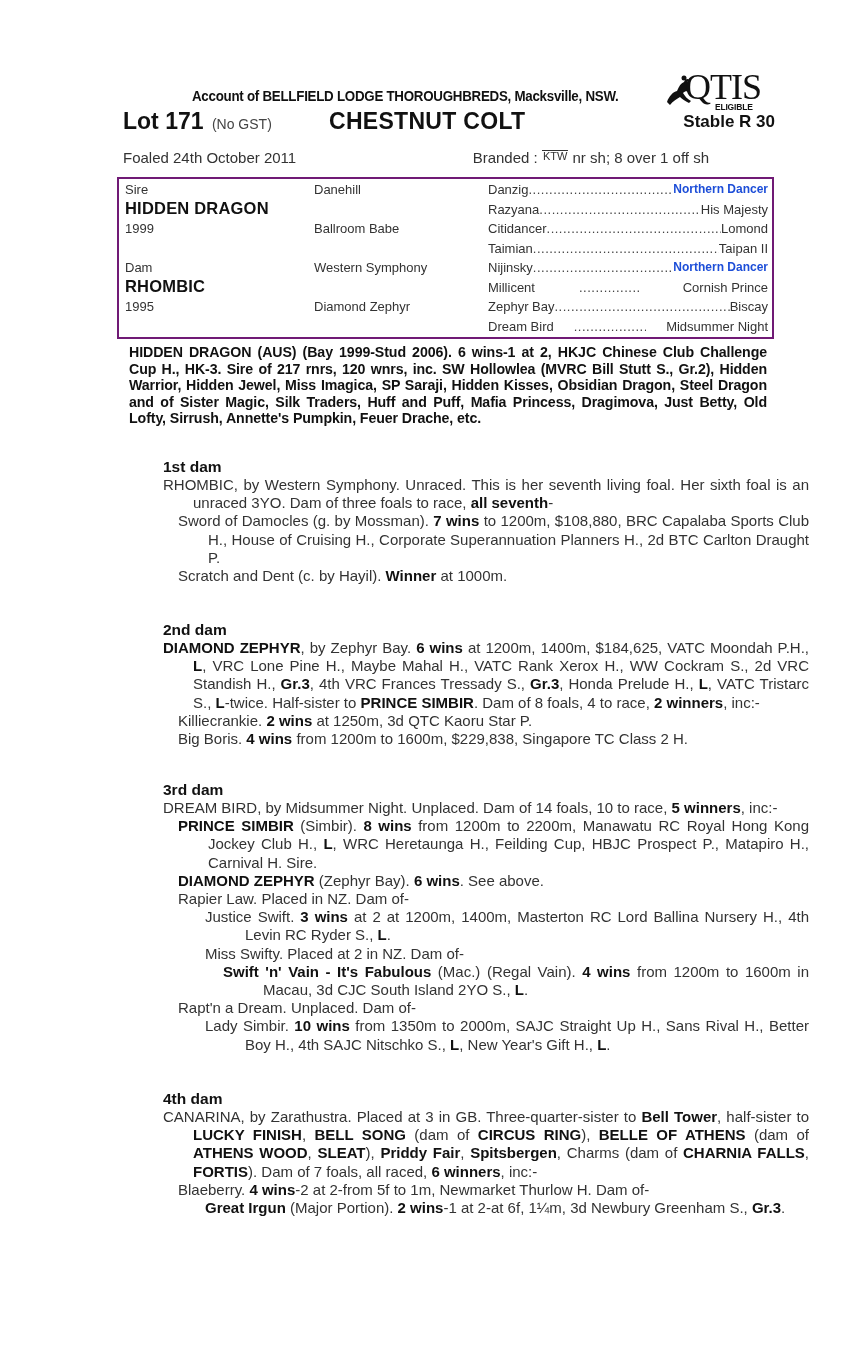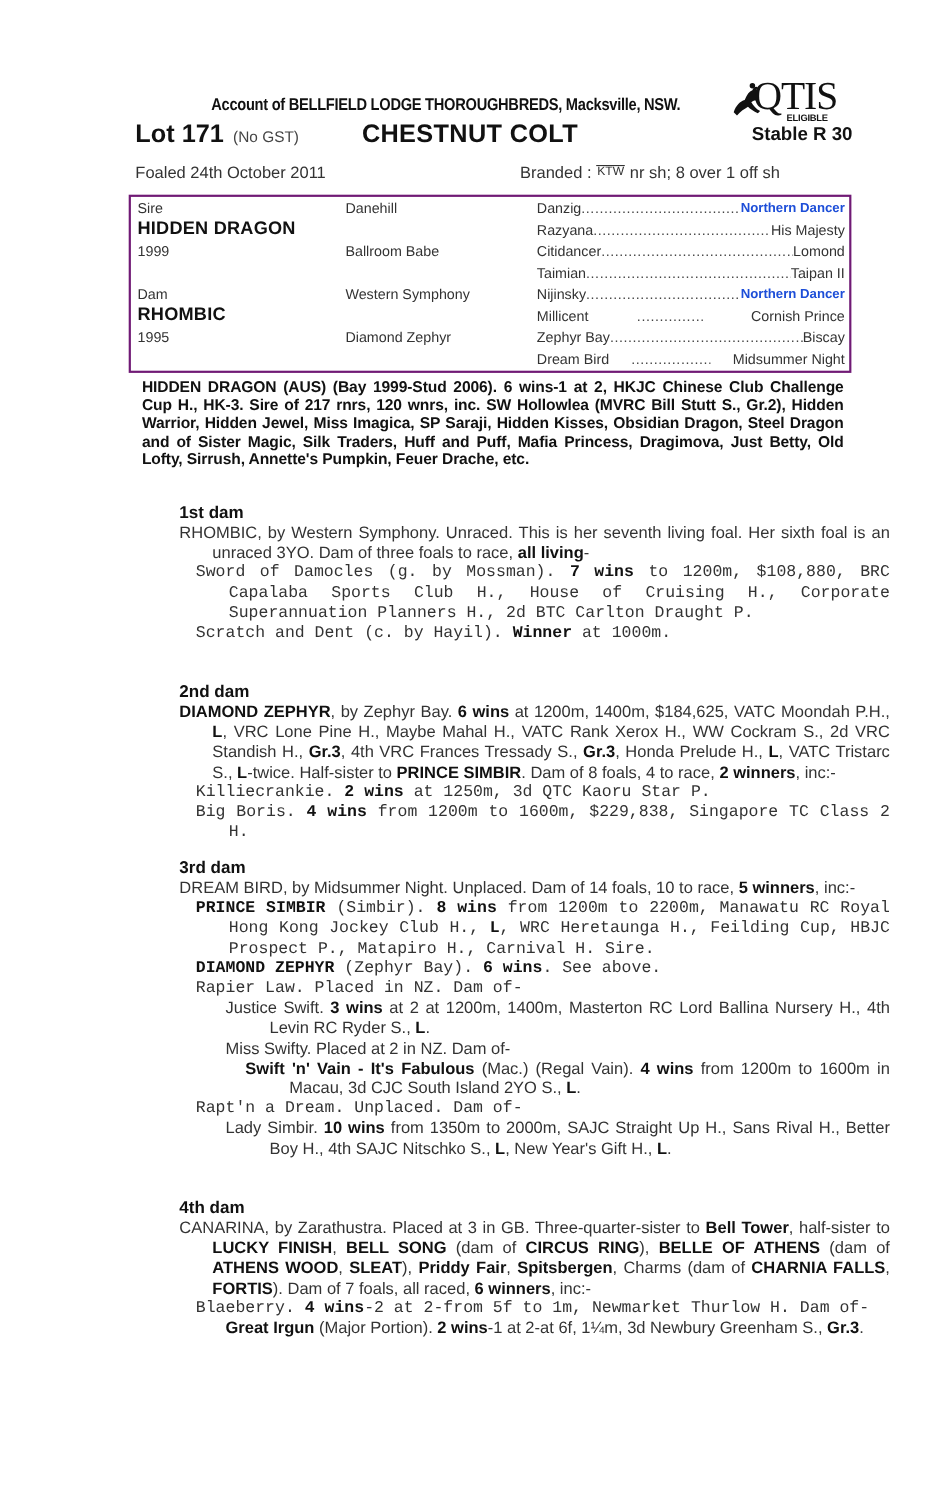--- a/index.html
+++ b/index.html
@@ -35,21 +35,21 @@
   .ped3 .s.b { font-weight:bold; color:#1d4ed8; font-size:12px; }
 
   .sireblurb { position:absolute; left:124px; top:344px; width:638px; font-size:14.2px; font-weight:bold;
                line-height:16.5px; text-align:justify; color:#111; letter-spacing:-0.1px; }
 
   .section { position:absolute; left:118px; width:646px;margin-left:40px; }
   .sec-h { font-size:15.5px; font-weight:bold; color:#111; line-height:18px; }
   .p { font-size:15px; color:#333; line-height:18.2px; text-align:justify; }
   .p b { color:#111; font-weight:bold; }
   .l0 { padding-left:30px; text-indent:-30px; }
-  .l1 { padding-left:45px; text-indent:-30px;font-family:Liberation Mono, monospace; }
+  .l1 { padding-left:45px; text-indent:-30px; }
   .l2 { padding-left:82px; text-indent:-40px; }
   .l3 { padding-left:100px; text-indent:-40px; }
 </style>
 </head>
 <body>
 
 <div class="page">
 
   <div class="account">Account of BELLFIELD LODGE THOROUGHBREDS, Macksville, NSW.</div>
 
@@ -130,21 +130,21 @@
         <span class="n">Dream Bird</span>
         <span class="dots"></span>
         <span class="s">Midsummer Night</span>
       </div>
   </div>
 
   <div class="sireblurb">HIDDEN DRAGON (AUS) (Bay 1999-Stud 2006). 6 wins-1 at 2, HKJC Chinese Club Challenge Cup H., HK-3. Sire of 217 rnrs, 120 wnrs, inc. SW Hollowlea (MVRC Bill Stutt S., Gr.2), Hidden Warrior, Hidden Jewel, Miss Imagica, SP Saraji, Hidden Kisses, Obsidian Dragon, Steel Dragon and of Sister Magic, Silk Traders, Huff and Puff, Mafia Princess, Dragimova, Just Betty, Old Lofty, Sirrush, Annette's Pumpkin, Feuer Drache, etc.</div>
 
   <div class="section" style="top:458px;">
       <div class="sec-h">1st dam</div>
-      <div class="p l0"><span>RHOMBIC, by Western Symphony. Unraced. This is her seventh living foal. Her sixth foal is an unraced 3YO. Dam of three foals to race, </span><b>all living</b><span>-</span></div>
+      <div class="p l0"><span>RHOMBIC, by Western Symphony. Unraced. This is her seventh living foal. Her sixth foal is an unraced 3YO. Dam of three foals to race, </span><b>all seventh</b><span>-</span></div>
       <div class="p l1"><span>Sword of Damocles (g. by Mossman). </span><b>7 wins</b><span> to 1200m, $108,880, BRC Capalaba Sports Club H., House of Cruising H., Corporate Superannuation Planners H., 2d BTC Carlton Draught P.</span></div>
       <div class="p l1"><span>Scratch and Dent (c. by Hayil). </span><b>Winner</b><span> at 1000m.</span></div>
     </div>
   <div class="section" style="top:621px;">
       <div class="sec-h">2nd dam</div>
       <div class="p l0"><b>DIAMOND ZEPHYR</b><span>, by Zephyr Bay. </span><b>6 wins</b><span> at 1200m, 1400m, $184,625, VATC Moondah P.H., </span><b>L</b><span>, VRC Lone Pine H., Maybe Mahal H., VATC Rank Xerox H., WW Cockram S., 2d VRC Standish H., </span><b>Gr.3</b><span>, 4th VRC Frances Tressady S., </span><b>Gr.3</b><span>, Honda Prelude H., </span><b>L</b><span>, VATC Tristarc S., </span><b>L</b><span>-twice. Half-sister to </span><b>PRINCE SIMBIR</b><span>. Dam of 8 foals, 4 to race, </span><b>2 winners</b><span>, inc:-</span></div>
       <div class="p l1"><span>Killiecrankie. </span><b>2 wins</b><span> at 1250m, 3d QTC Kaoru Star P.</span></div>
       <div class="p l1"><span>Big Boris. </span><b>4 wins</b><span> from 1200m to 1600m, $229,838, Singapore TC Class 2 H.</span></div>
     </div>
   <div class="section" style="top:781px;">

